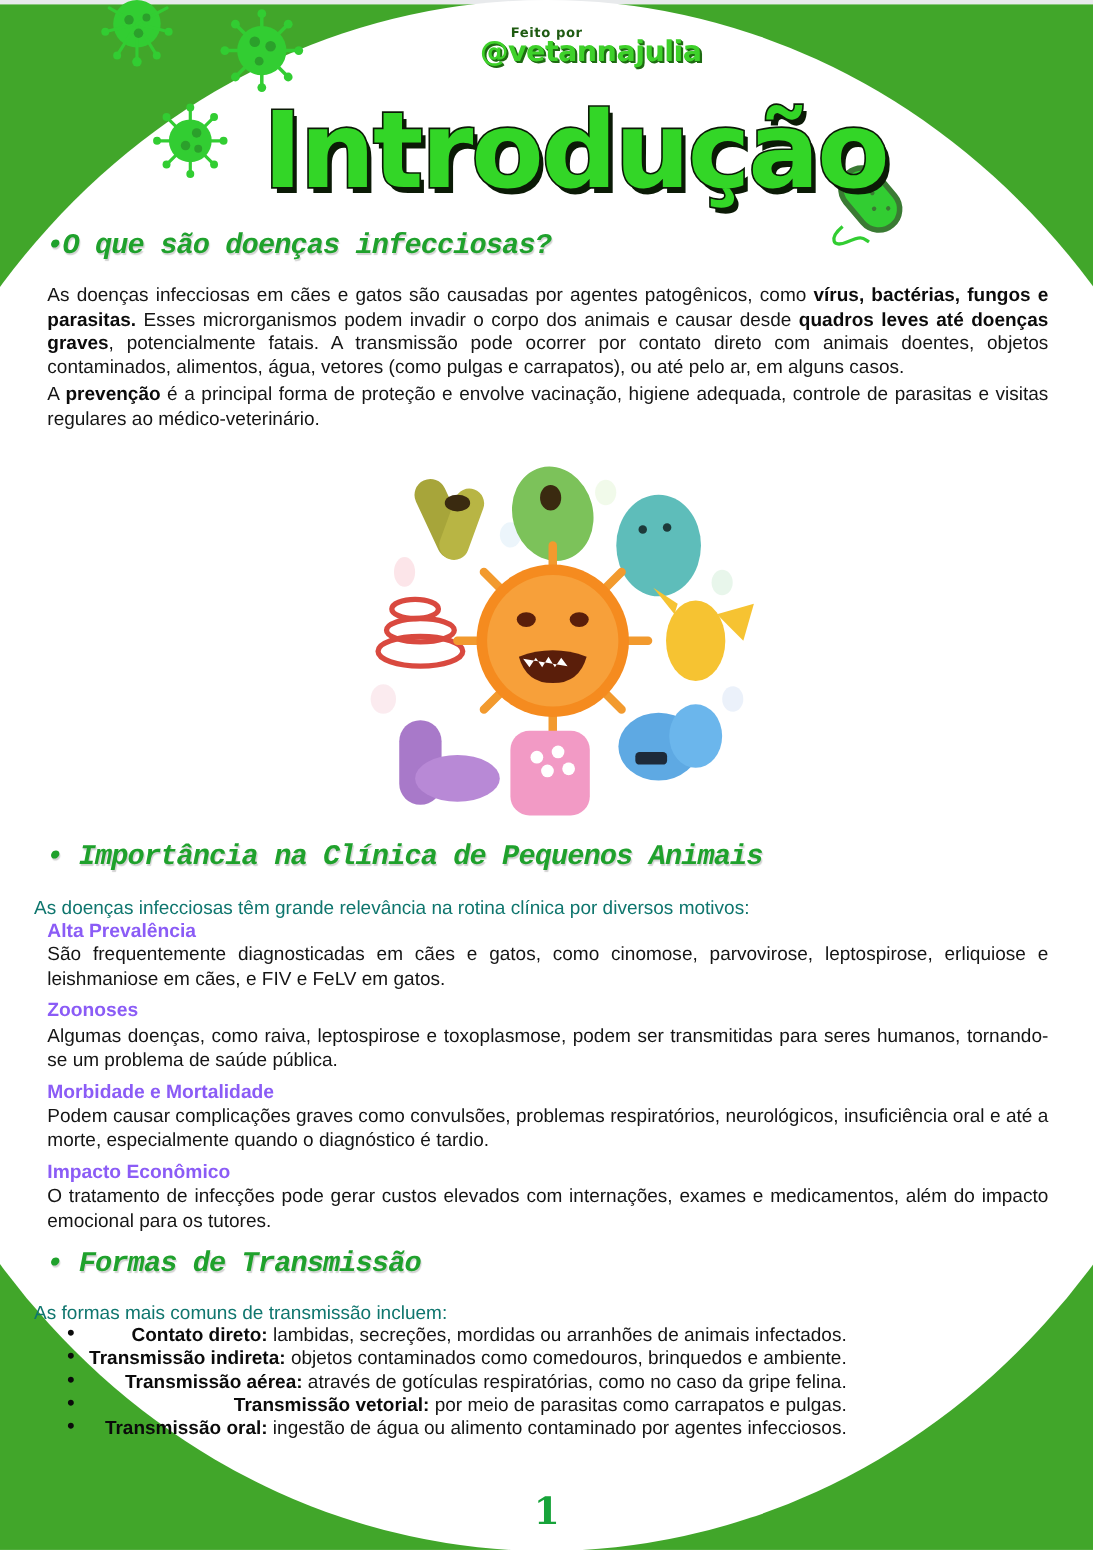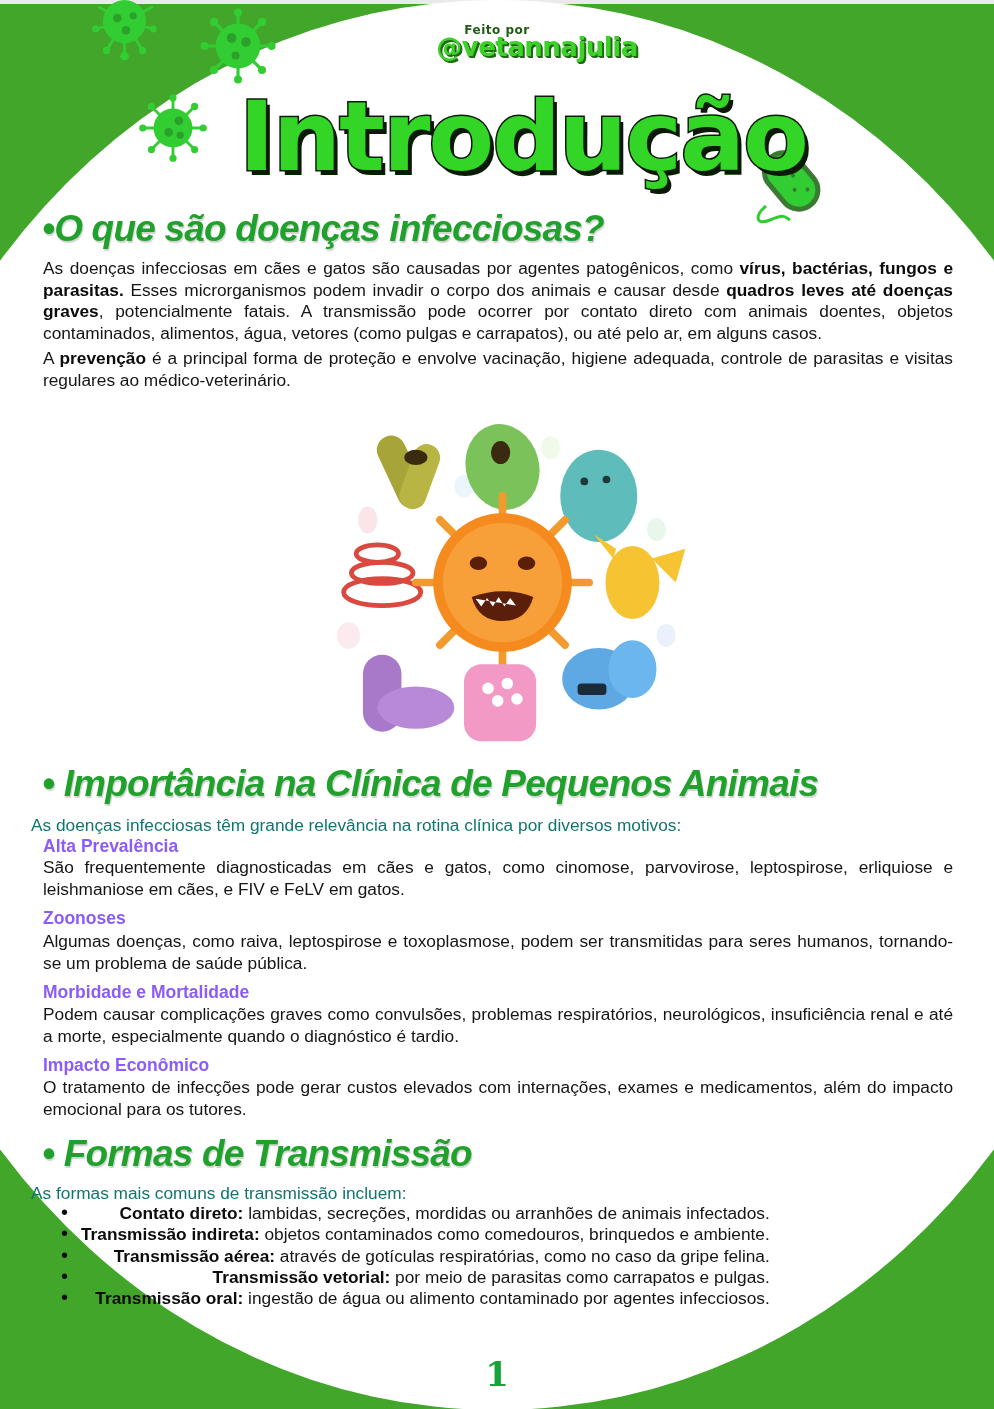--- a/index.html
+++ b/index.html
@@ -14,22 +14,22 @@
   .credit-handle { position:absolute; left:0; width:994px; top:32px; text-align:center;
      font-family:"DejaVu Sans", sans-serif; font-weight:bold; font-size:26px; color:#3ed12a;
      text-shadow: 1px 1px 0 #1e6b12, 2px 2px 0 #1e6b12; letter-spacing:-0.5px;margin-left:40px; }
   .main-title { position:absolute; left:0; width:994px; top:82px; text-align:center;
      font-family:"DejaVu Sans", sans-serif; font-weight:bold; font-size:96px; line-height:110px; color:#33d627;
      letter-spacing:-2px;
      -webkit-text-stroke: 3px #0b1a06;
      paint-order: stroke fill;
      text-shadow: 4px 5px 0 #0b1a06; padding-left: 26px; }
 
-  .h2 { position:absolute; left:42px; font-family:Liberation Sans, sans-serif; font-weight:bold; font-style:italic;
-        font-size:37px; color:#1fa12c; letter-spacing:-0.8px; text-shadow:1px 2px 1px rgba(0,0,0,0.18); white-space:nowrap; }
+  .h2 { position:absolute; left:42px; font-family:Liberation Mono, monospace; font-weight:bold; font-style:italic;
+        font-size:26px; color:#1fa12c; letter-spacing:-0.8px; text-shadow:1px 2px 1px rgba(0,0,0,0.18); white-space:nowrap; }
 
   .para { position:absolute; left:43px; width:910px; font-size:17.3px; line-height:21.5px; color:#151515; text-align:justify; }
   .para b { font-weight:bold; color:#0b0b0b; }
   .subhead { position:absolute; left:43px; font-weight:bold; font-size:17.5px; color:#8b5cf6; }
   .lead { position:absolute; left:31px; font-size:17.3px; color:#0f766e; }
 
   ul.bullets { position:absolute; left:43px; top:1203px; margin:0; padding:0 0 0 38px; list-style:none;text-align:right; }
   ul.bullets li { position:relative; font-size:17.3px; line-height:21.3px; color:#151515; white-space:nowrap; }
   ul.bullets li::before { content:"•"; position:absolute; left:-20px; top:-1px; font-size:20px; color:#0b0b0b; }
   ul.bullets li b { font-weight:bold; color:#0b0b0b; }
@@ -234,21 +234,21 @@
   <div class="h2" style="top:763px">• Importância na Clínica de Pequenos Animais</div>
   <div class="lead" style="top:815px">As doenças infecciosas têm grande relevância na rotina clínica por diversos motivos:</div>
 
   <div class="subhead" style="top:836px">Alta Prevalência</div>
   <div class="para" style="top:857px">São frequentemente diagnosticadas em cães e gatos, como cinomose, parvovirose, leptospirose, erliquiose e leishmaniose em cães, e FIV e FeLV em gatos.</div>
 
   <div class="subhead" style="top:908px">Zoonoses</div>
   <div class="para" style="top:931px">Algumas doenças, como raiva, leptospirose e toxoplasmose, podem ser transmitidas para seres humanos, tornando-se um problema de saúde pública.</div>
 
   <div class="subhead" style="top:982px">Morbidade e Mortalidade</div>
-  <div class="para" style="top:1004px">Podem causar complicações graves como convulsões, problemas respiratórios, neurológicos, insuficiência renal e até a morte, especialmente quando o diagnóstico é tardio.</div>
+  <div class="para" style="top:1004px">Podem causar complicações graves como convulsões, problemas respiratórios, neurológicos, insuficiência oral e até a morte, especialmente quando o diagnóstico é tardio.</div>
 
   <div class="subhead" style="top:1055px">Impacto Econômico</div>
   <div class="para" style="top:1077px">O tratamento de infecções pode gerar custos elevados com internações, exames e medicamentos, além do impacto emocional para os tutores.</div>
 
   <div class="h2" style="top:1133px">• Formas de Transmissão</div>
   <div class="lead" style="top:1183px">As formas mais comuns de transmissão incluem:</div>
   <ul class="bullets">
     <li><b>Contato direto:</b><span> lambidas, secreções, mordidas ou arranhões de animais infectados.</span></li>
     <li><b>Transmissão indireta:</b><span> objetos contaminados como comedouros, brinquedos e ambiente.</span></li>
     <li><b>Transmissão aérea:</b><span> através de gotículas respiratórias, como no caso da gripe felina.</span></li>

